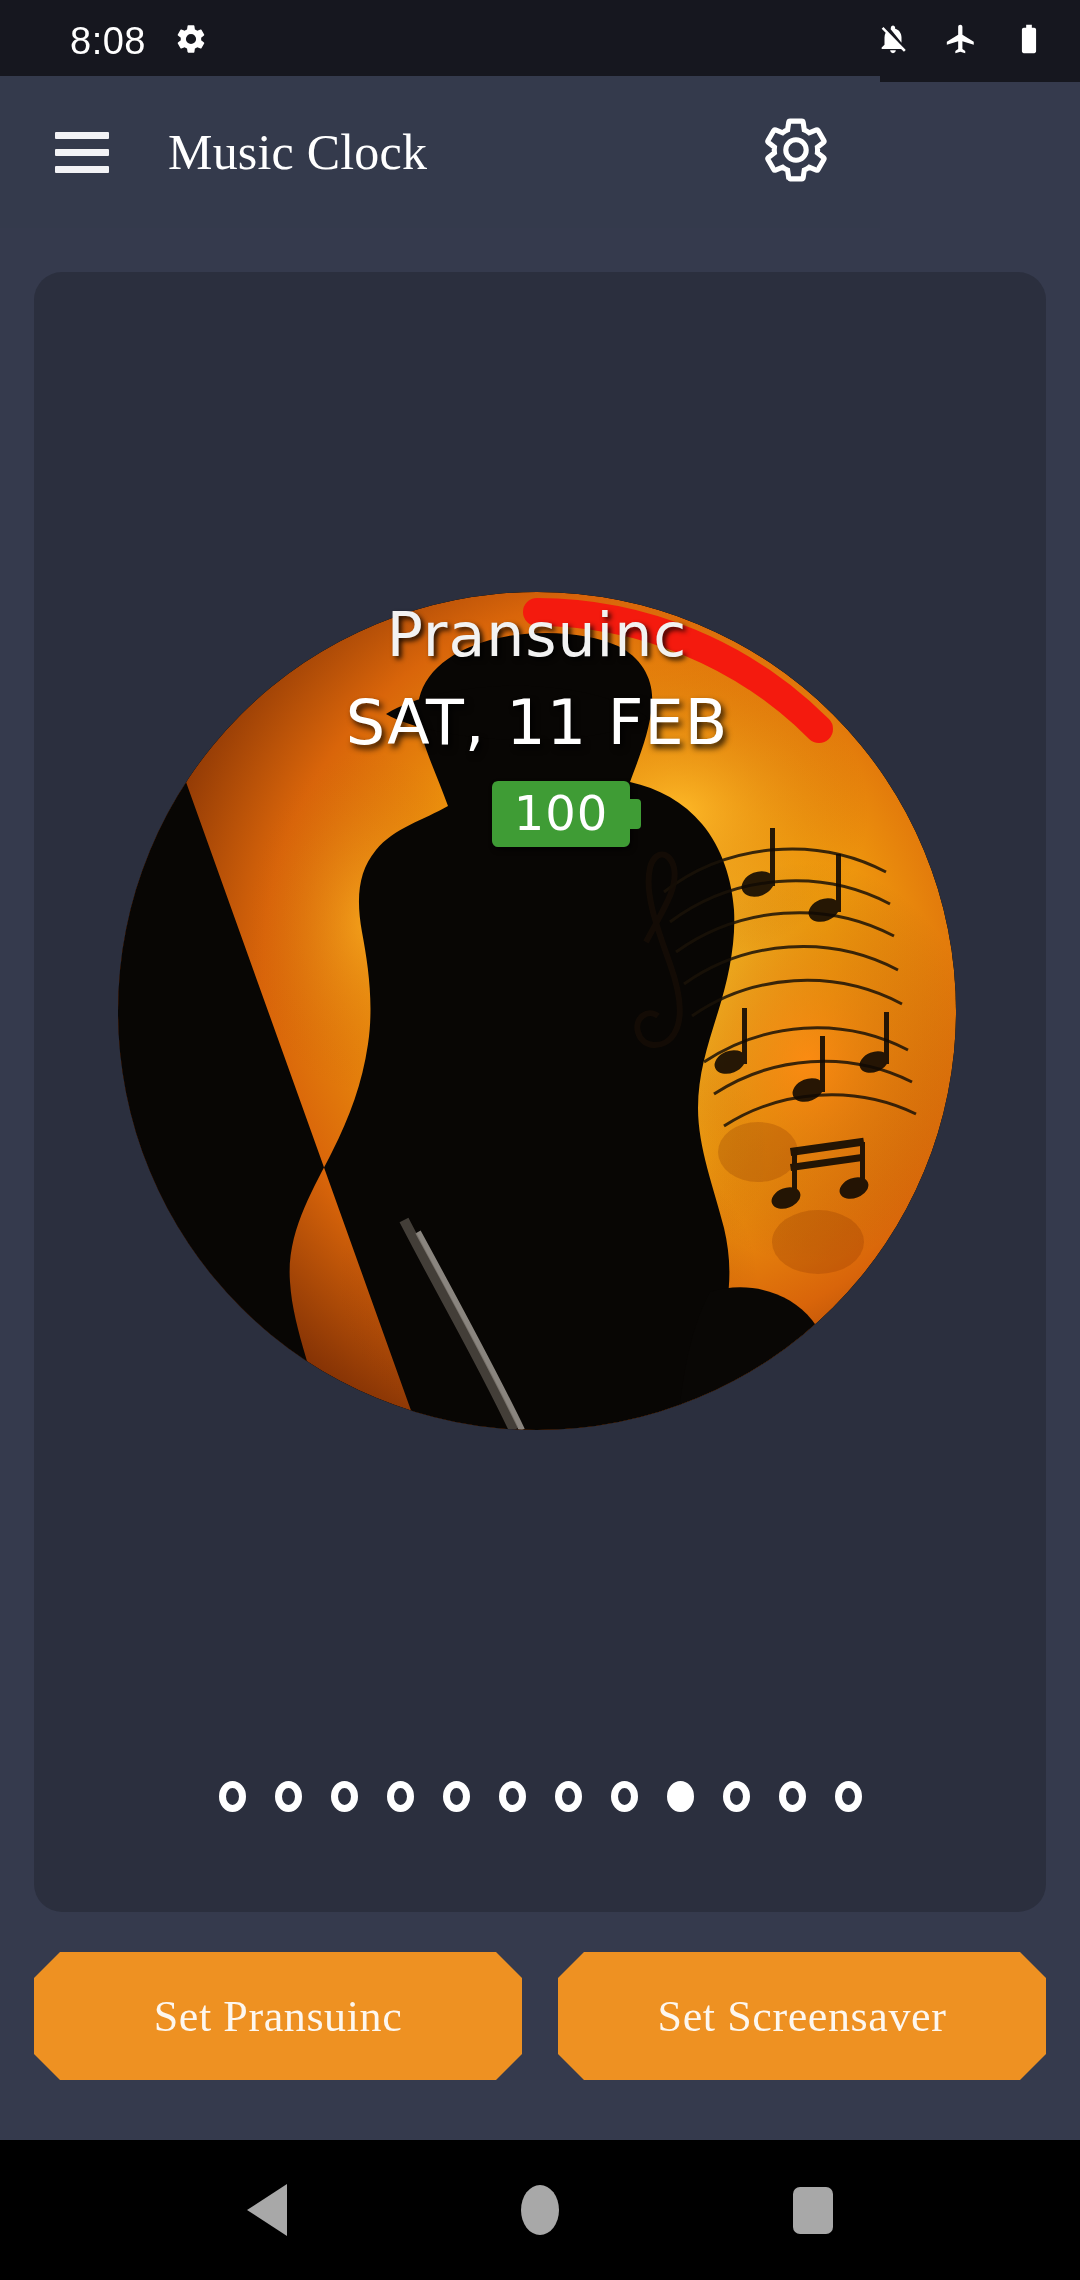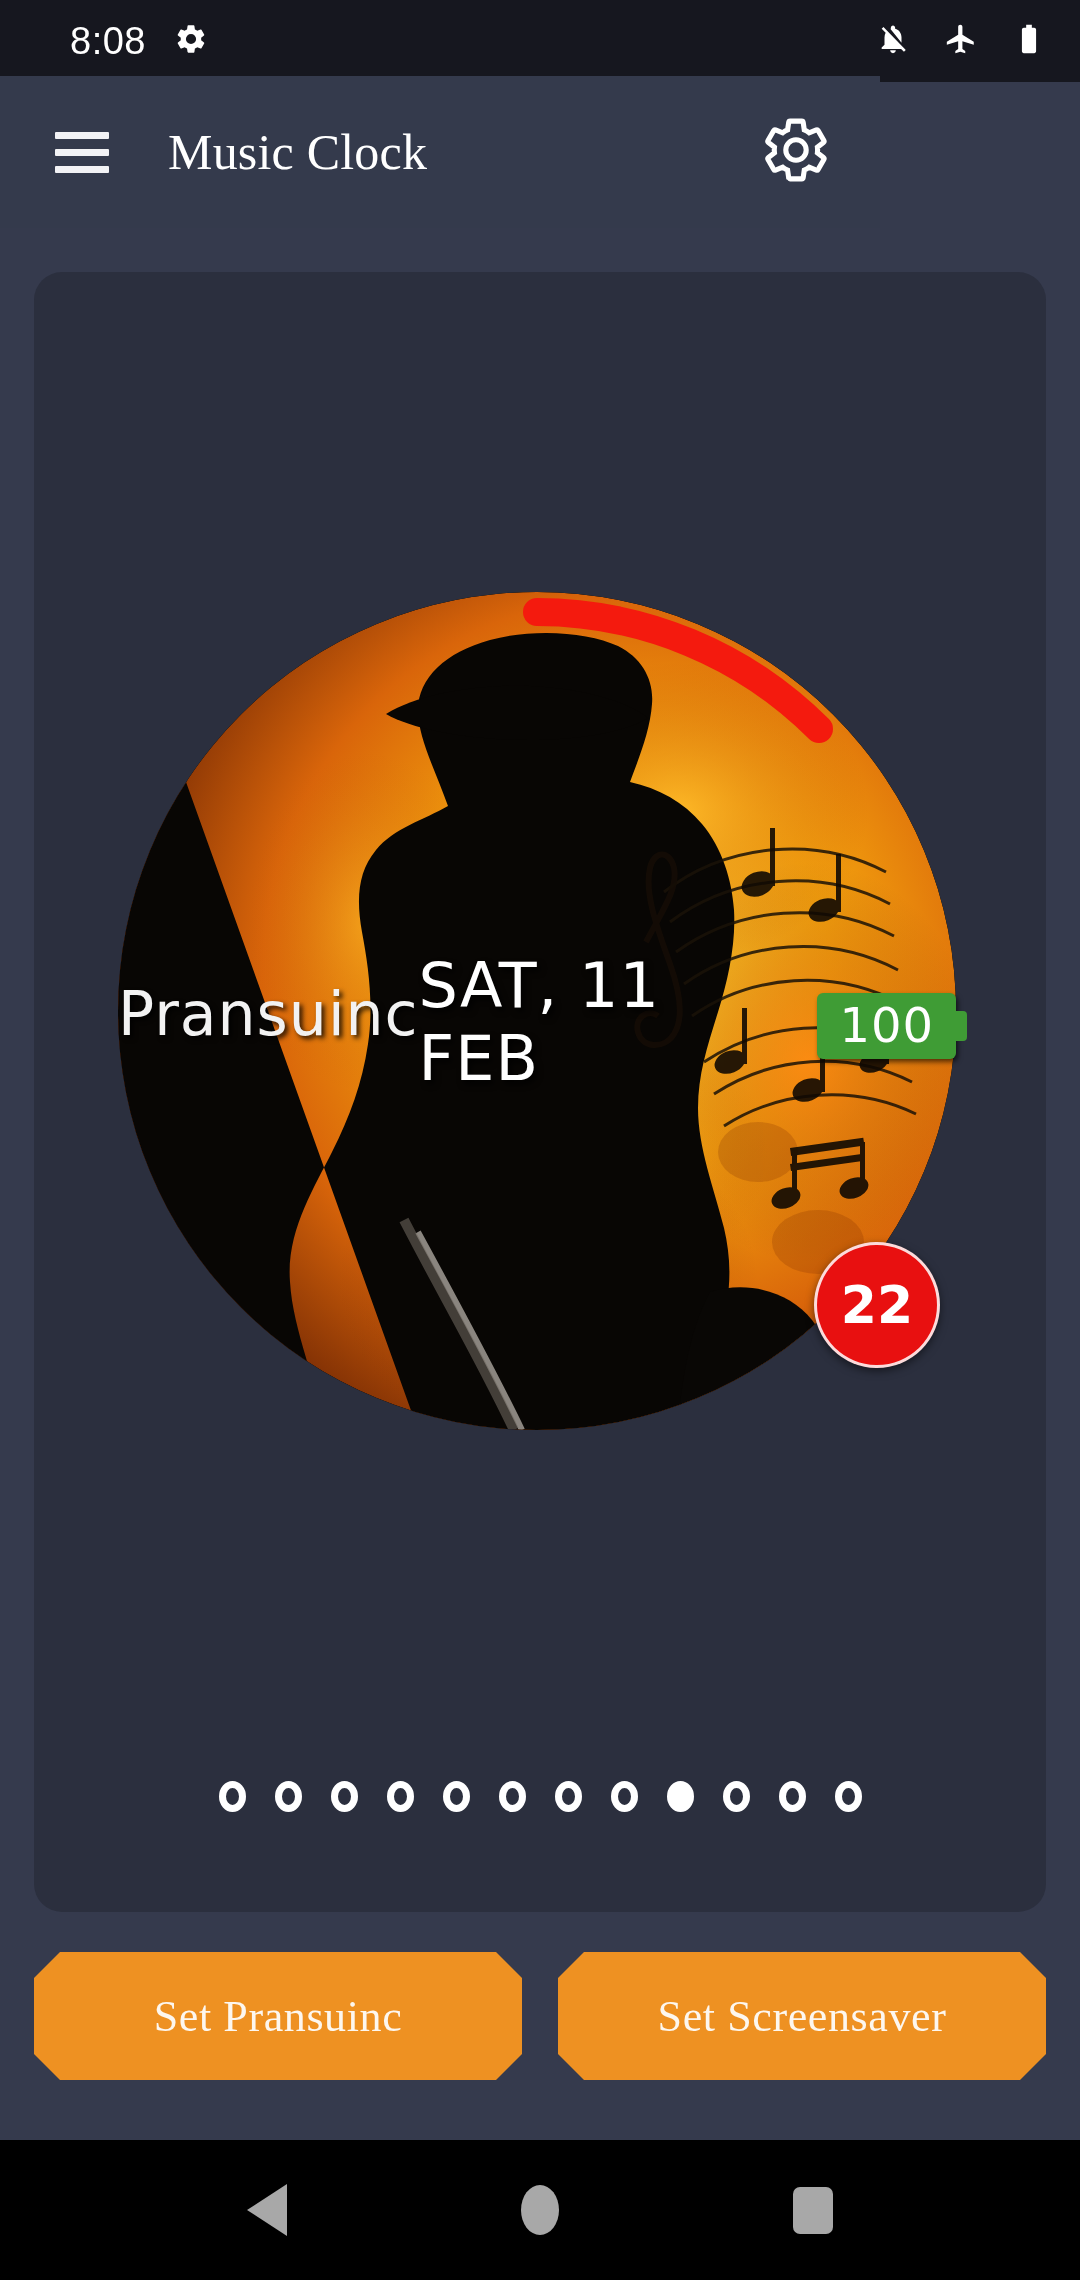--- a/index.html
+++ b/index.html
@@ -88,21 +88,21 @@
   #clock-face-art { position:absolute; inset:0; }
 
   #progress-arc {
     position:absolute; left:-6px; top:-6px;
     width:850px; height:850px;
     pointer-events:none;
   }
 
   #clock-readout {
     position:absolute; inset:0;
-    display:flex; 
+    display:flex; flex-direction:column;
     align-items:center; 
     padding-top:8px;
   }
   #widget-label {
     color:#f2f2f2;
     font-size:60px;
     font-family:"DejaVu Sans", sans-serif;
     letter-spacing:1px;
     text-shadow:3px 3px 5px rgba(0,0,0,0.85);
     margin-bottom:2px;
@@ -423,23 +423,20 @@
     </svg>
 
     <div id="clock-readout">
       <div id="widget-label">Pransuinc</div>
       <div id="date-value">SAT, 11 FEB</div>
       <div id="battery-badge">
         <span id="battery-level">100</span>
       </div>
     </div>
 
-    <div id="temp-badge">
-      <span id="temp-value">22</span>
-    </div>
   </div>
 
   <div id="page-indicator">
     <span class="dot"></span>
     <span class="dot"></span>
     <span class="dot"></span>
     <span class="dot"></span>
     <span class="dot"></span>
     <span class="dot"></span>
     <span class="dot"></span>

